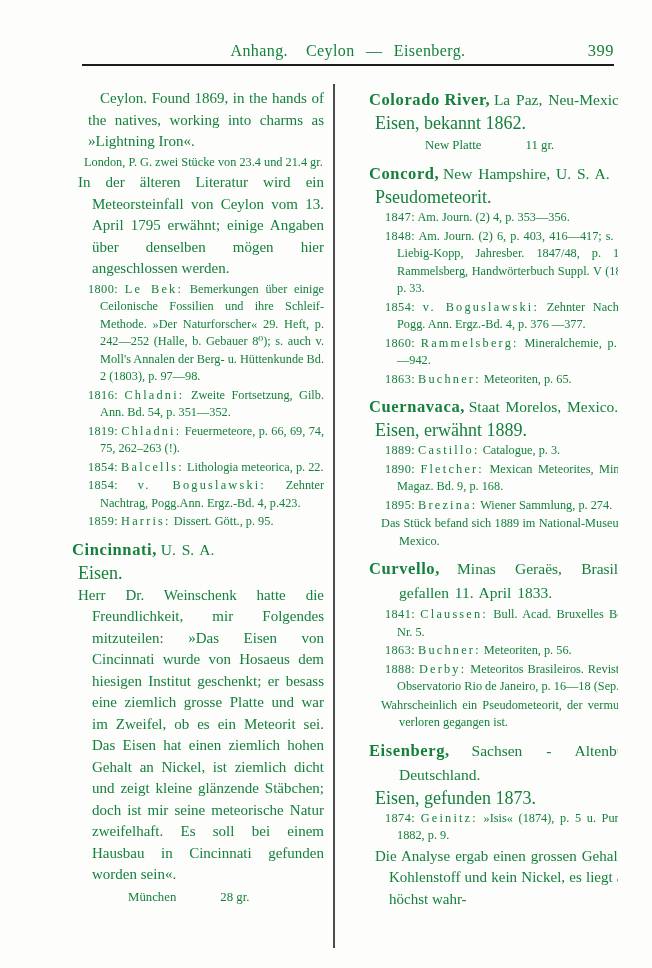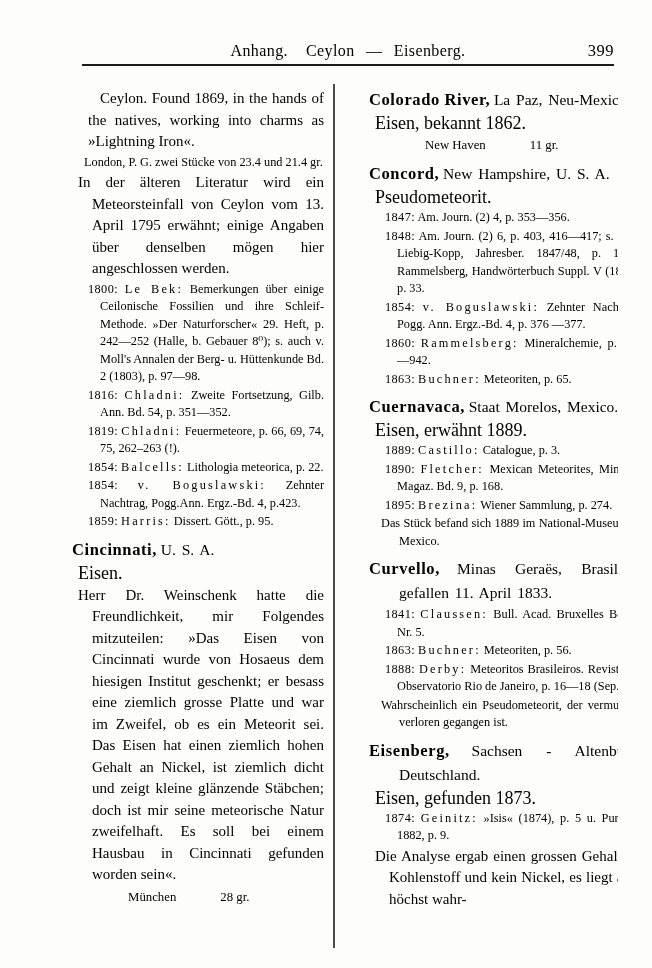--- a/index.html
+++ b/index.html
@@ -1,18 +1,18 @@
 <!DOCTYPE html>
 <html><head>
 <meta charset="utf-8">
 <style>
   html,body{margin:0;padding:0;background:#ffffff;}
   .page{
     position:relative;width:652px;height:968px;overflow:hidden;
-    background:#fdfdfb;color:#000000;
+    background:#fdfdfb;color:#15803d;
     font-family:"Liberation Serif","DejaVu Serif",serif;
     -webkit-font-smoothing:antialiased;
   }
   
   .header{
     position:absolute;top:42px;left:82px;right:38px;
     border-bottom:2px solid #1c1c1c;padding-bottom:4px;text-align:center;
   }
   .running-title{font-size:16px;word-spacing:7px;letter-spacing:.4px;}
   .running-title .sect{margin-right:18px;}
@@ -69,21 +69,21 @@
       <p class="blk collection">
           <span class="coll-loc">München</span>
           <span class="coll-wt">28 gr.</span>
         </p>
     </div>
 
     <div class="col col-right">
       <p class="blk entry-head"><span class="head-word">Colorado River,</span> <span class="head-rest">La Paz, Neu-Mexico.</span></p>
       <p class="blk class-line">Eisen, bekannt 1862.</p>
       <p class="blk collection">
-          <span class="coll-loc">New Haven</span>
+          <span class="coll-loc">New Platte</span>
           <span class="coll-wt">11 gr.</span>
         </p>
       <p class="blk entry-head"><span class="head-word">Concord,</span> <span class="head-rest">New Hampshire, U. S. A.</span></p>
       <p class="blk class-line">Pseudometeorit.</p>
       <p class="blk ref"><span class="ref-year">1847:</span> <span class="ref-author"></span><span class="ref-text">Am. Journ. (2) 4, p. 353—356.</span></p>
       <p class="blk ref"><span class="ref-year">1848:</span> <span class="ref-author"></span><span class="ref-text">Am. Journ. (2) 6, p. 403, 416—417; s. auch Liebig-Kopp, Jahresber. 1847/48, p. 1313; Rammelsberg, Handwörterbuch Suppl. V (1853), p. 33.</span></p>
       <p class="blk ref"><span class="ref-year">1854:</span> <span class="ref-author">v. Boguslawski:</span> <span class="ref-text">Zehnter Nachtrag, Pogg. Ann. Ergz.-Bd. 4, p. 376 —377.</span></p>
       <p class="blk ref"><span class="ref-year">1860:</span> <span class="ref-author">Rammelsberg:</span> <span class="ref-text">Mineralchemie, p. 941—942.</span></p>
       <p class="blk ref"><span class="ref-year">1863:</span> <span class="ref-author">Buchner:</span> <span class="ref-text">Meteoriten, p. 65.</span></p>
       <p class="blk entry-head"><span class="head-word">Cuernavaca,</span> <span class="head-rest">Staat Morelos, Mexico.</span></p>

